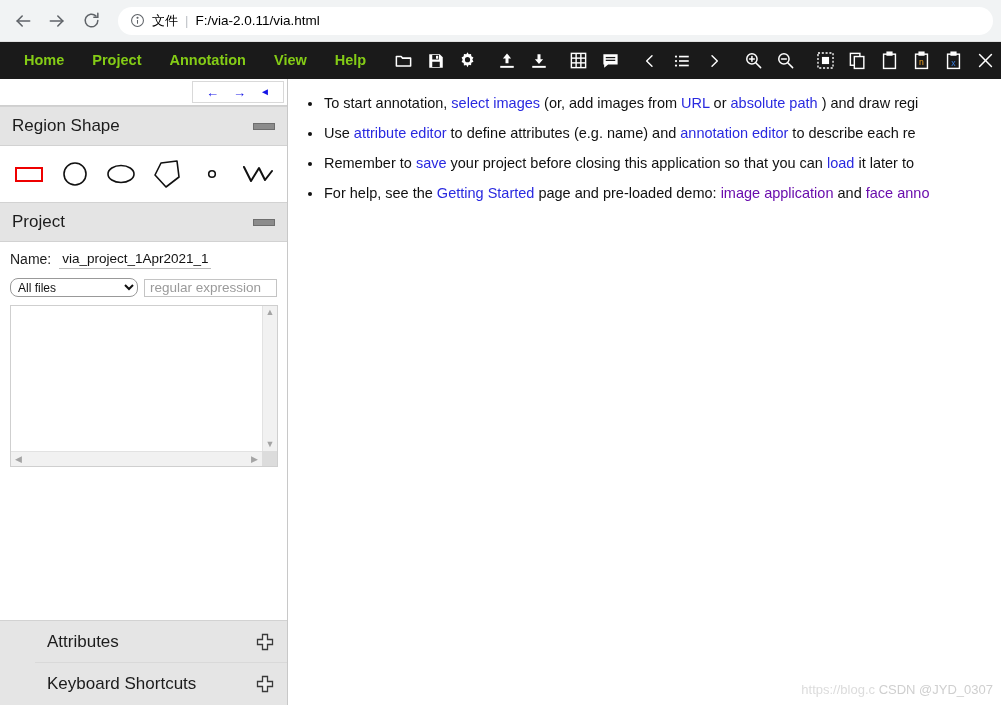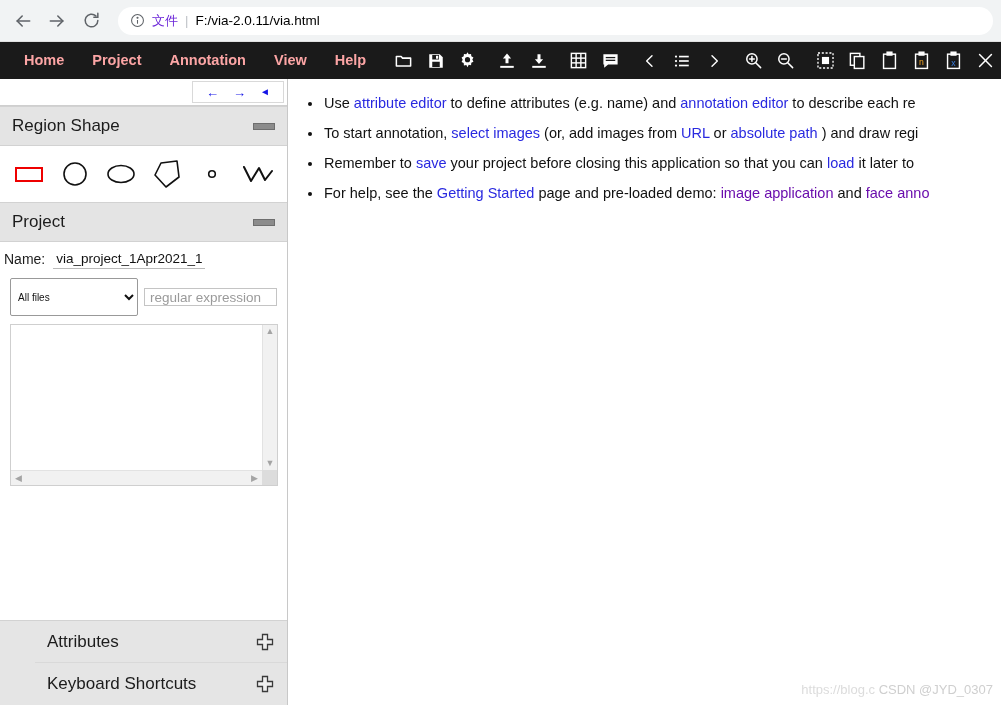--- a/index.html
+++ b/index.html
@@ -36,37 +36,37 @@
     display: flex;
     align-items: center;
     padding: 0 12px;
     margin-left: 8px;
     font-size: 13.5px;
     color: #202124;
     overflow: hidden;
     white-space: nowrap;
   }
   #omnibox .info-icon { margin-right: 7px; display: flex; align-items: center; color: #5f6368; }
-  #omnibox .scheme { color: #6d28d9; font-size: 13px; }
+  #omnibox .scheme { color: #000000; font-size: 13px; }
   #omnibox .sep { color: #bdc1c6; margin: 0 7px; font-size: 13px; }
   #omnibox .url-text { color: #000000; font-size: 13.5px; }
 
   
   #via-toolbar {
     height: 37px;
     background: #1a1a1a;
     display: flex;
     align-items: center;
     color: #ffffff;
     padding-left: 10px;
   }
   .menu-item {
     font-size: 14.5px;
     font-weight: bold;
-    color: #fca5a5;
+    color: #84cc16;
     padding: 0 14px;
     line-height: 37px;
     white-space: nowrap;
   }
   .tb-group { display: flex; align-items: center; }
   .tb-icon {
     width: 26px; height: 26px;
     display: flex; align-items: center; justify-content: center;
     color: #ffffff;
     margin: 0 3px;
@@ -147,21 +147,21 @@
   .shape-btn {
     width: 46px; height: 40px;
     display: flex; align-items: center; justify-content: center;
   }
   .shape-btn svg { display: block; }
 
   
   .proj-row {
     display: flex;
     align-items: center;
-    padding: 7px 10px 3px 4px;
+    padding: 7px 10px 3px 10px;
     font-size: 14px;
     color: #1c1c1c;
   }
   .proj-label { margin-right: 8px; font-size: 14px; }
   #project-name-input {
     border: none;
     border-bottom: 1px solid #b9b9b9;
     font-size: 13.5px;
     font-family: "Liberation Sans", sans-serif;
     color: #111;
@@ -170,25 +170,25 @@
     outline: none;
     background: transparent;
   }
   .filter-row {
     display: flex;
     align-items: center;
     padding: 6px 10px 5px 10px;
   }
   #file-filter-select {
     width: 128px;
-    height: 38px;
-    font-size: 10px;
+    height: 19px;
+    font-size: 12px;
     font-family: "Liberation Sans", sans-serif;
     border: 1px solid #999;
-    border-radius: 2px;
+    border-radius: 8px;
     background: #ffffff;
     color: #111;
     padding-left: 3px;
   }
   #regex-input {
     margin-left: 6px;
     width: 133px;
     height: 18px;
     font-size: 13.5px;
     font-family: "Liberation Sans", sans-serif;
@@ -599,22 +599,22 @@
           <svg class="plus-icon" viewBox="0 0 20 20" fill="none" stroke="#3a3a3a" stroke-width="1.3">
             <polygon points="7.5,2.5 12.5,2.5 12.5,7.5 17.5,7.5 17.5,12.5 12.5,12.5 12.5,17.5 7.5,17.5 7.5,12.5 2.5,12.5 2.5,7.5 7.5,7.5" fill="#efefef"></polygon>
           </svg>
         </span>
       </div>
     </div>
   </div>
 
   <div id="main-content">
     <ul id="start-info">
+        <li><span>To start annotation,</span> <span class="lnk">select images</span> <span>(or, add images from</span> <span class="lnk">URL</span> <span>or</span> <span class="lnk">absolute path</span> <span>) and draw regi</span> </li>
         <li><span>Use</span> <span class="lnk">attribute editor</span> <span>to define attributes (e.g. name) and</span> <span class="lnk">annotation editor</span> <span>to describe each re</span> </li>
-        <li><span>To start annotation,</span> <span class="lnk">select images</span> <span>(or, add images from</span> <span class="lnk">URL</span> <span>or</span> <span class="lnk">absolute path</span> <span>) and draw regi</span> </li>
         <li><span>Remember to</span> <span class="lnk">save</span> <span>your project before closing this application so that you can</span> <span class="lnk">load</span> <span>it later to</span> </li>
         <li><span>For help, see the</span> <span class="lnk">Getting Started</span> <span>page and pre-loaded demo:</span> <span class="lnk-purple">image application</span> <span>and</span> <span class="lnk-purple">face anno</span> </li>
       </ul>
 
     <div id="watermark">
       <span>https://blog.c</span>
       <span class="wm-front">CSDN @JYD_0307</span>
     </div>
   </div>
 </div>

